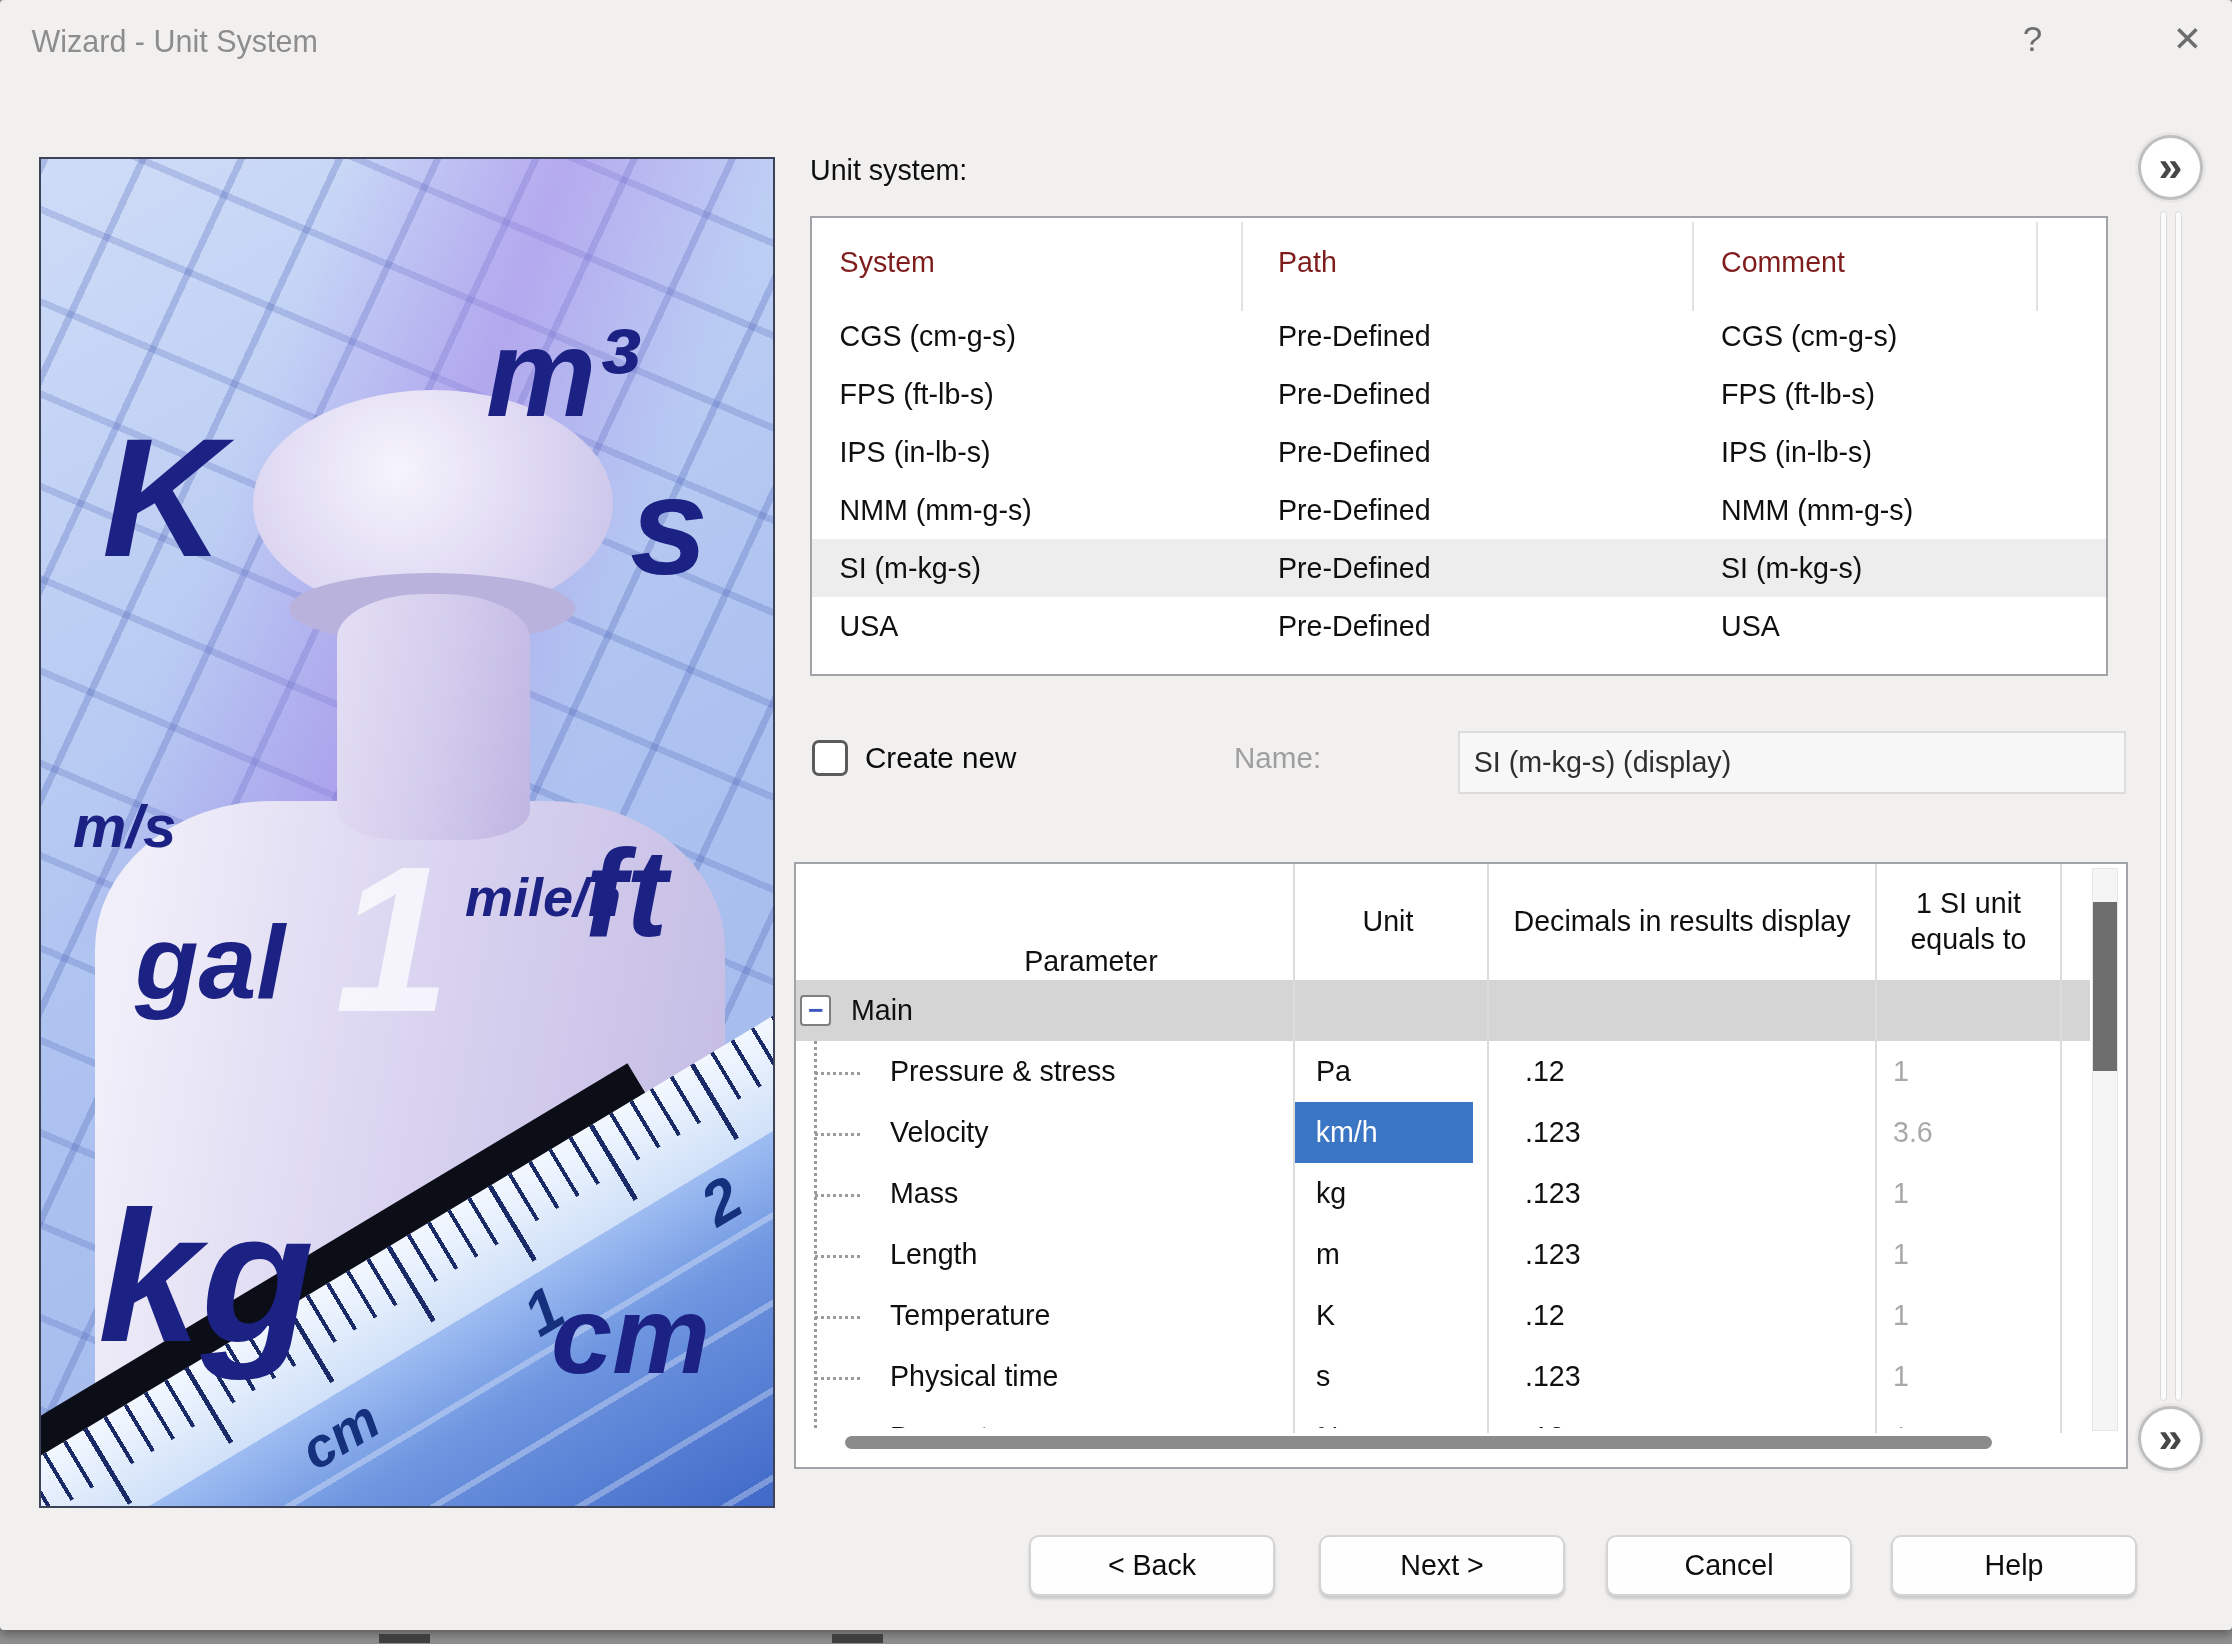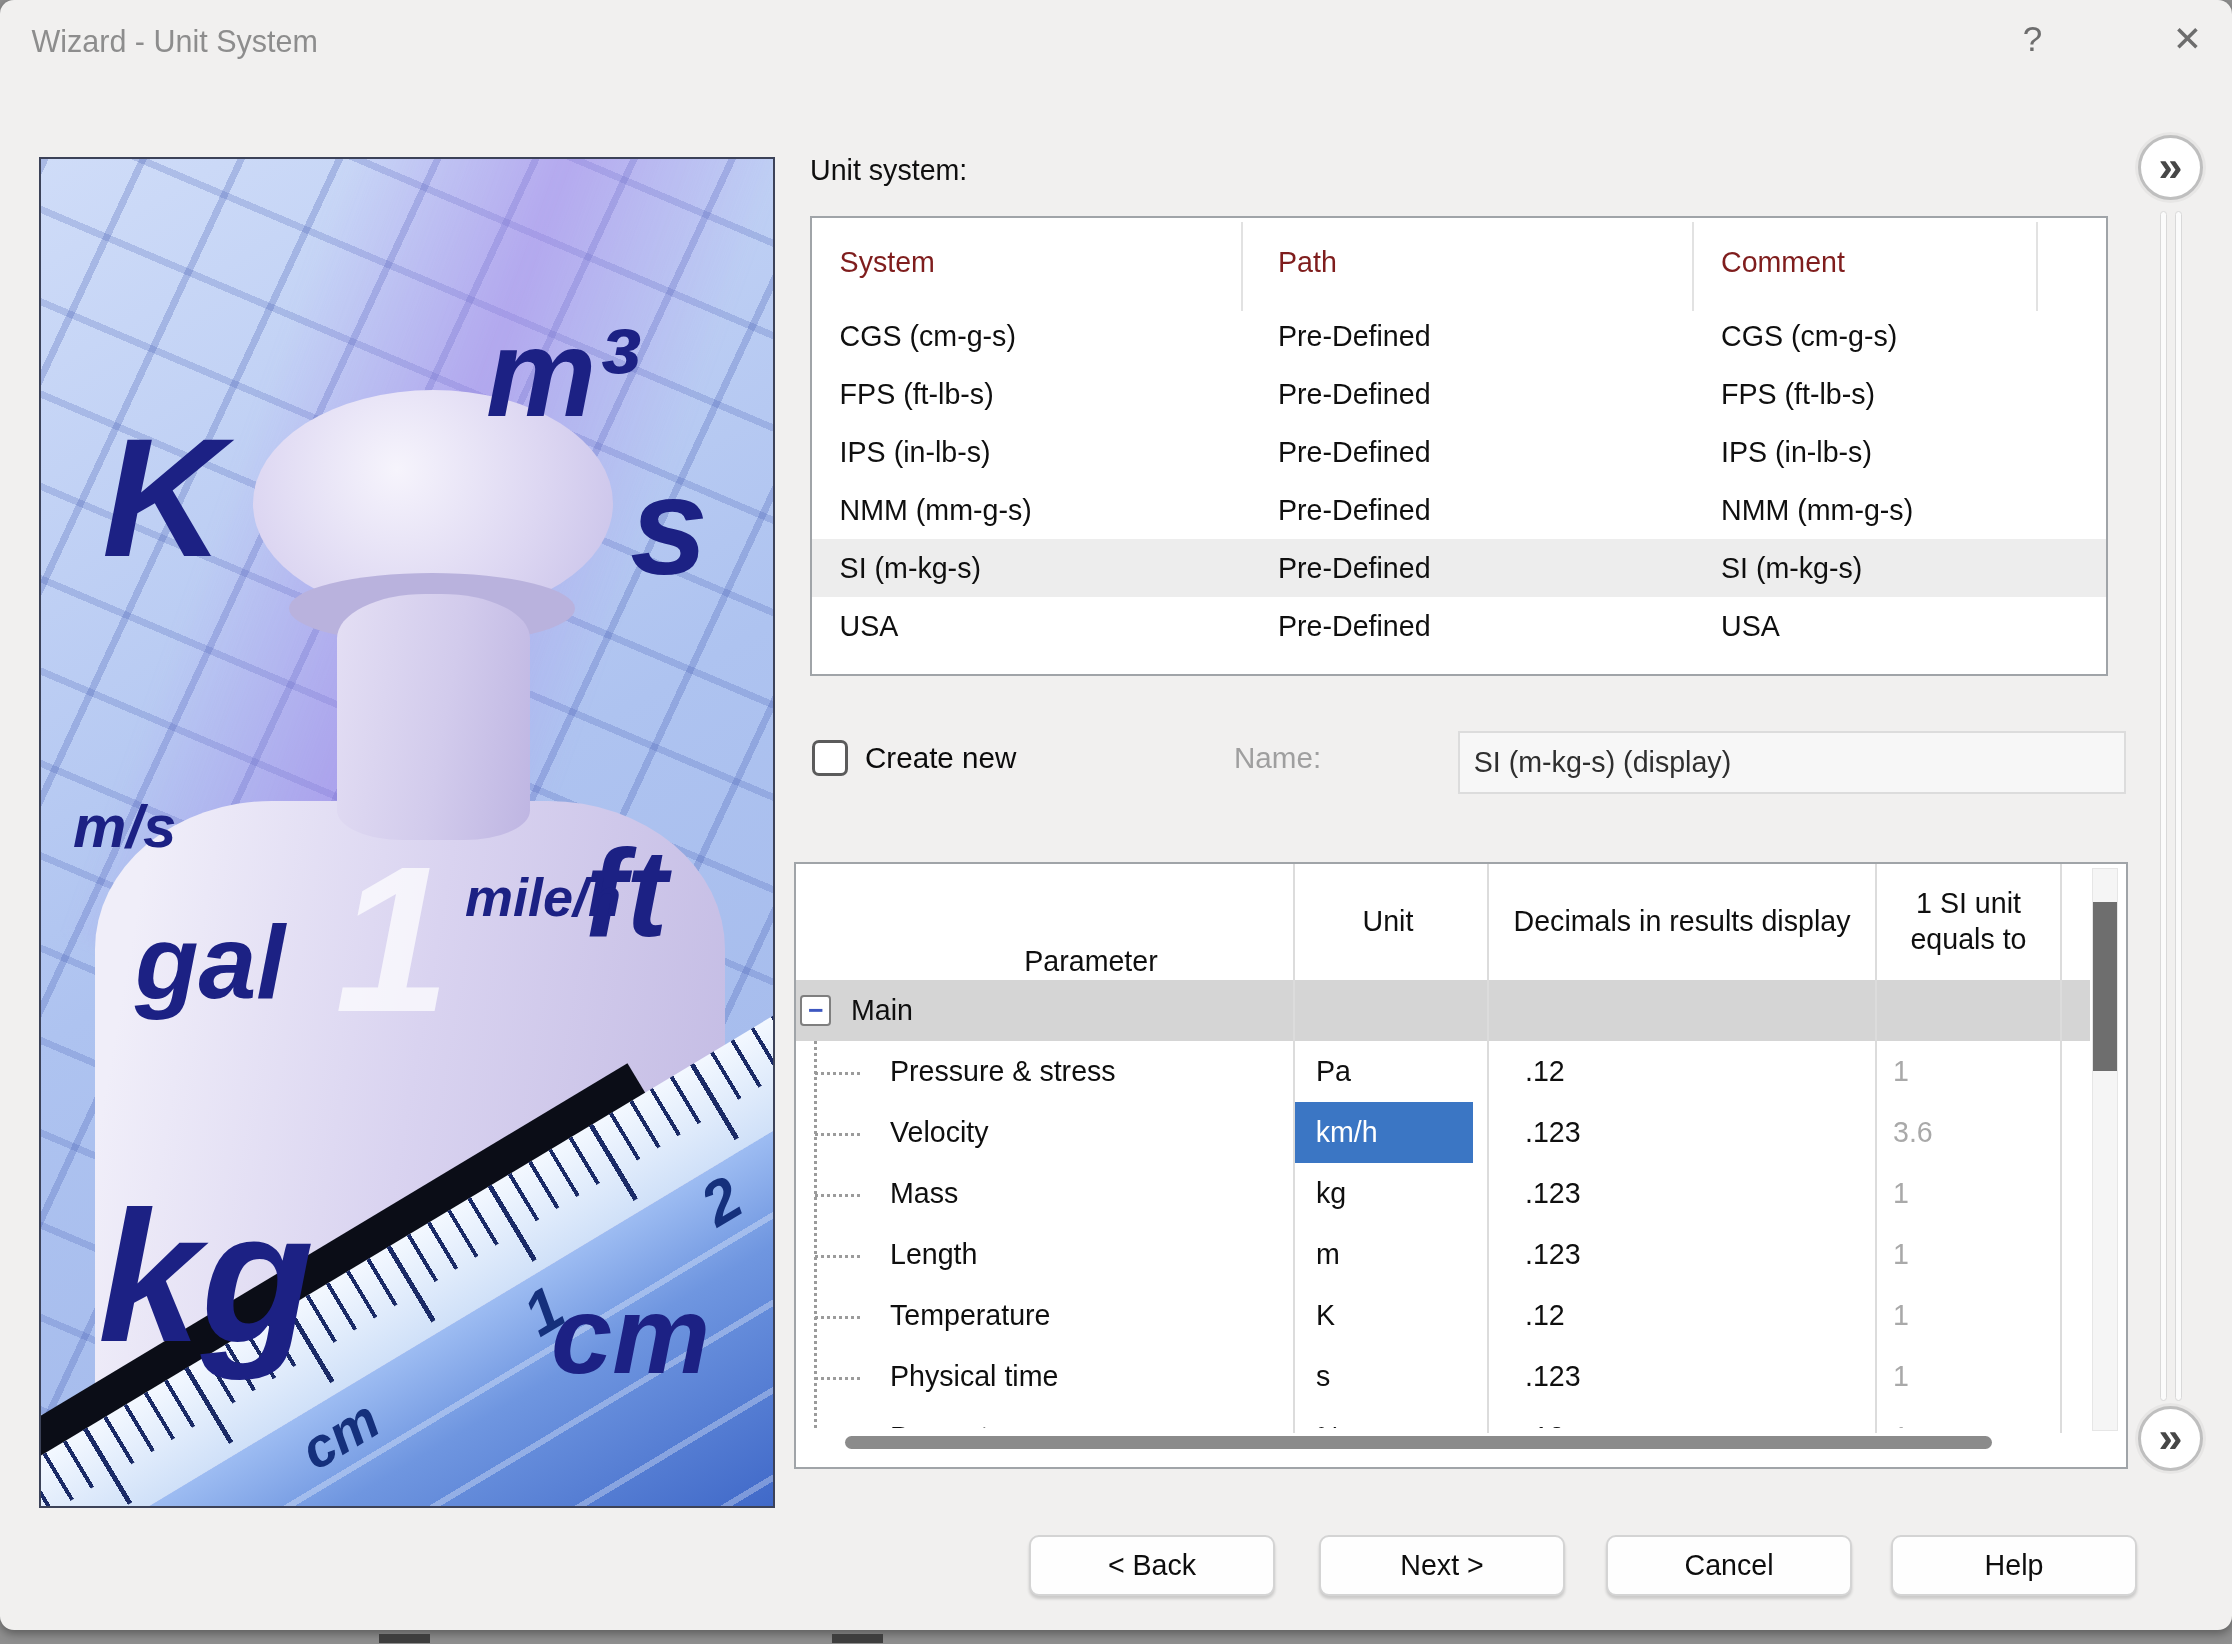--- a/index.html
+++ b/index.html
@@ -2,21 +2,21 @@
 <html><head>
 <meta charset="utf-8">
 <style>
   * { margin:0; padding:0; box-sizing:border-box; }
   html,body { width:2232px; height:1644px; }
   body { background:#8f8f8f; font-family:"Liberation Sans", sans-serif; position:relative; overflow:hidden; }
   #root { position:absolute; inset:0; }
 
   
   .dialog { position:absolute; left:0; top:0; width:2232px; height:1630px; background:#f1f0ef;
-            border-radius:14px; box-shadow:0 3.9px 9.9px rgba(0,0,0,.35); }
+            border-radius:4px; box-shadow:0 3.9px 9.9px rgba(0,0,0,.35); }
   .strip-seg { position:absolute; height:8.9px; top:1634px; background:#3e3e3e; }
   .seg-a { left:379px; width:51px; } .seg-b { left:832px; width:51px; }
 
   
   .titlebar { position:absolute; left:0; top:0; width:100%; height:77px; }
   .title { position:absolute; left:31.5px; top:0; line-height:83px; font-size:30.5px; color:#8d8d8d; }
   .tb-btn { position:absolute; top:0; width:69px; height:77px; text-align:center; line-height:77px;
             font-size:35px; color:#6d6d6d; cursor:default; }
   .help-btn { left:1998px; } .close-btn { left:2153px; }
 

